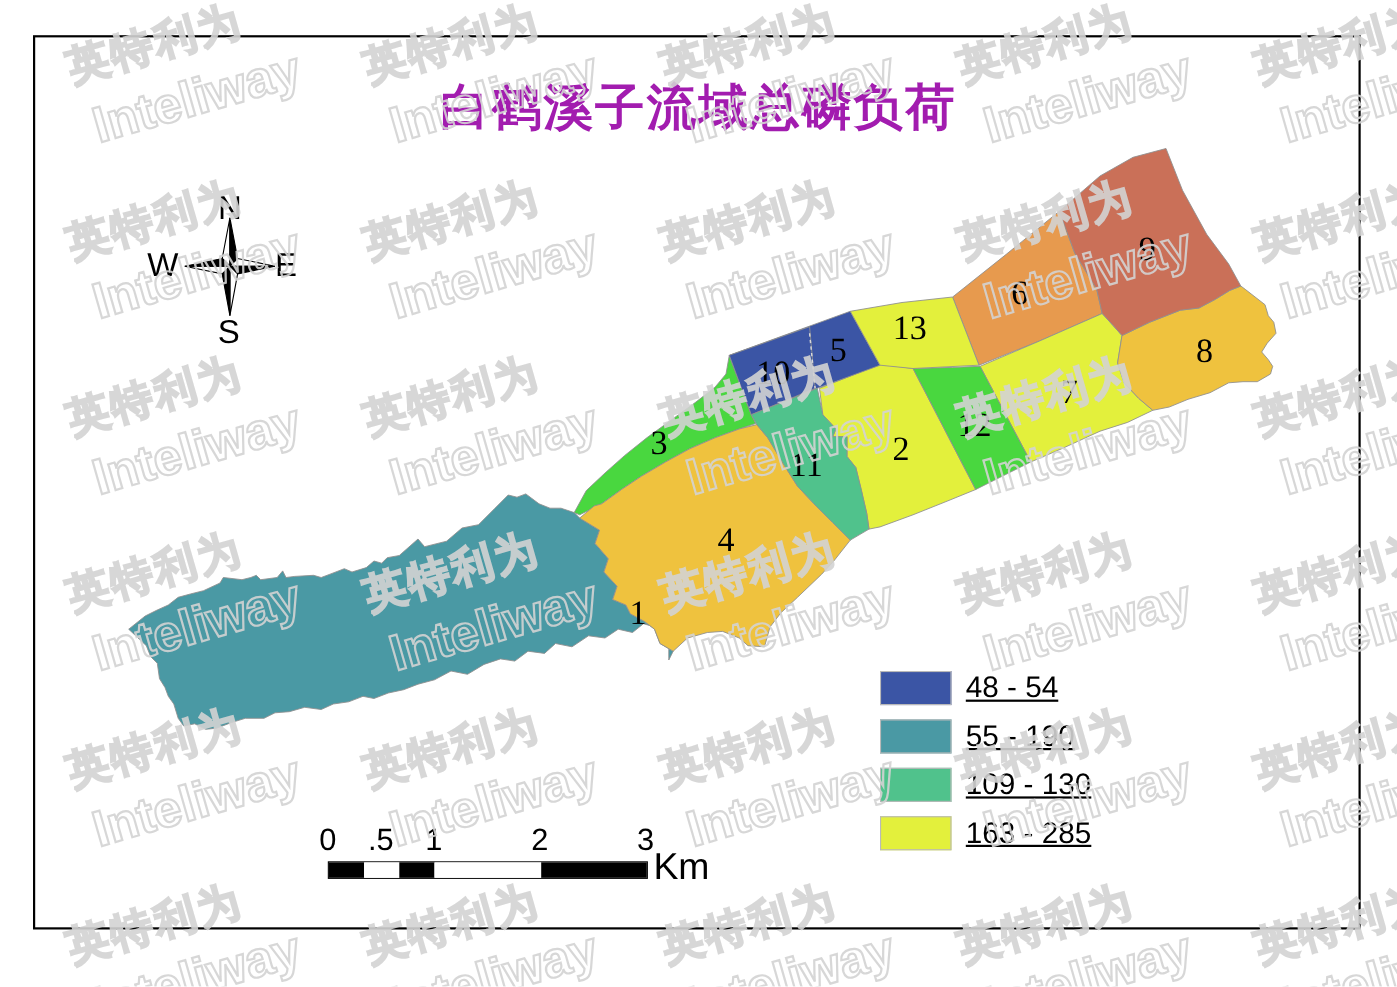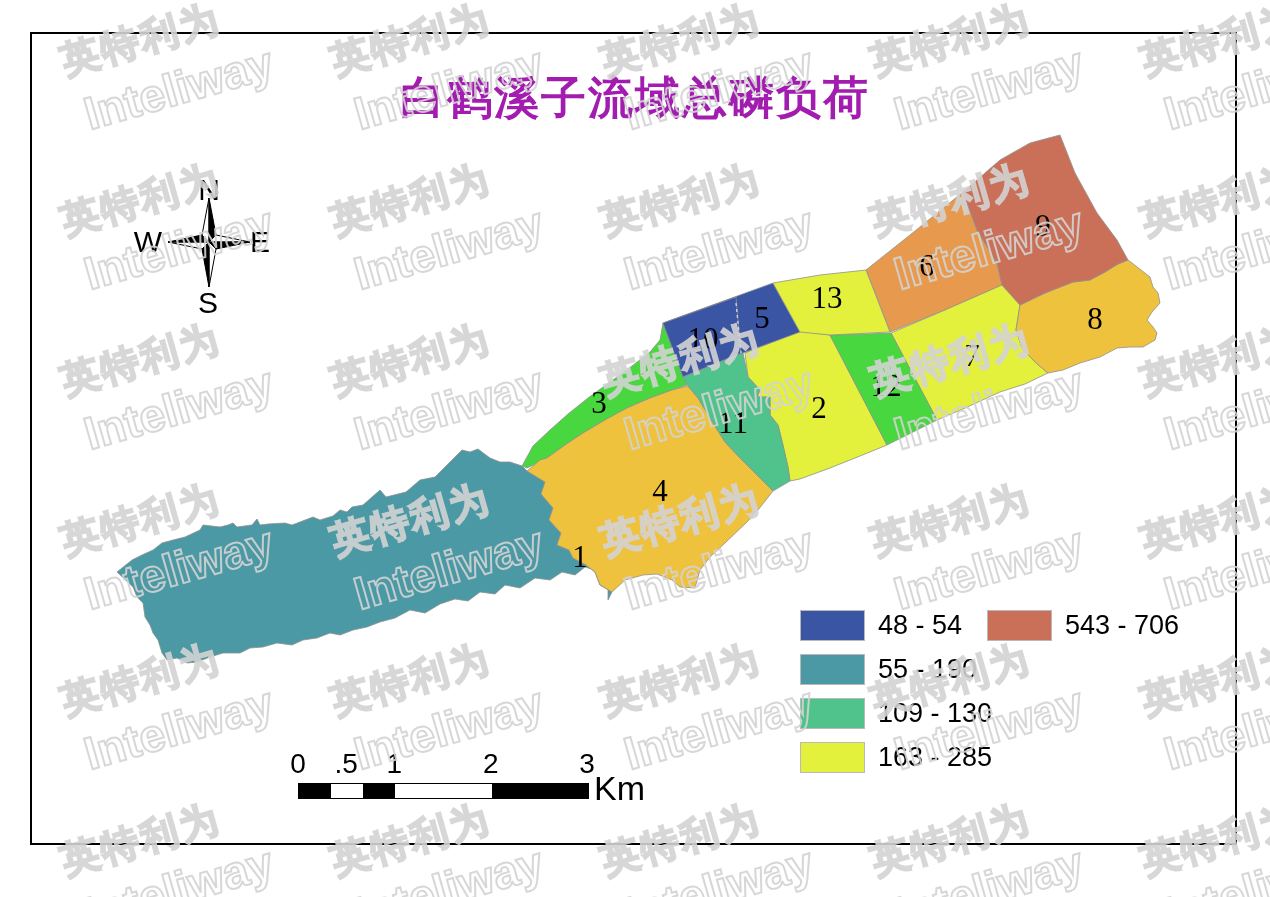--- a/index.html
+++ b/index.html
@@ -10,21 +10,21 @@
   #page-title{position:absolute;left:0;top:68px;width:1270px;text-align:center;z-index:3;
       font-family:Liberation Sans, sans-serif;font-weight:700;font-size:45px;color:#a21caf;letter-spacing:2px;}
   
   .compass-letter{position:absolute;width:44px;text-align:center;font-size:30px;color:#000;z-index:3;
       font-family:"Liberation Sans",sans-serif;}
   
   #legend{position:absolute;left:800px;top:610px;width:400px;z-index:3;}
   #legend-title{font-family:"Liberation Serif","DejaVu Serif",serif;font-weight:700;font-size:31px;color:#000;
       white-space:nowrap;margin-bottom:18px;}
   #legend-grid{display:grid;grid-template-rows:repeat(4,31px);grid-auto-flow:column;grid-auto-columns:187px;row-gap:13px;}
-  .legend-item{display:flex;align-items:center;height:31px;}
+  .legend-item{display:flex;align-items:center;height:31px;text-decoration:underline;}
   .legend-swatch{display:inline-block;width:65px;height:31px;border:1px solid #b9b9b9;box-sizing:border-box;flex:0 0 65px;}
   .legend-label{margin-left:13px;font-size:27px;color:#000;white-space:nowrap;}
   
   #scalebar{position:absolute;left:0;top:0;z-index:3;}
   #scalebar-track{position:absolute;left:298px;top:783px;width:289px;height:14px;border:1px solid #000;background:#fff;}
   .scalebar-seg{position:absolute;top:0;height:100%;}
   .scalebar-tick{position:absolute;top:748px;width:60px;text-align:center;font-size:28px;color:#000;}
   #scalebar-unit{position:absolute;left:594px;top:769px;font-size:34px;color:#000;}
   
   #watermarks{position:absolute;left:0;top:0;width:1270px;height:897px;z-index:4;pointer-events:none;overflow:hidden;}
@@ -104,24 +104,20 @@
           <span class="legend-label">55 - 190</span>
         </div>
         <div class="legend-item">
           <span class="legend-swatch" style="background: rgb(80, 194, 140);"></span>
           <span class="legend-label">109 - 130</span>
         </div>
         <div class="legend-item">
           <span class="legend-swatch" style="background: rgb(227, 240, 60);"></span>
           <span class="legend-label">163 - 285</span>
         </div>
-        <div class="legend-item">
-          <span class="legend-swatch" style="background: rgb(202, 112, 88);"></span>
-          <span class="legend-label">543 - 706</span>
-        </div>
       </div>
   </div>
 
   <div id="scalebar">
     <div id="scalebar-track">
         <div class="scalebar-seg" style="left: 0px; width: 32.079px; background: rgb(0, 0, 0);"></div>
         <div class="scalebar-seg" style="left: 32.079px; width: 32.079px; background: rgb(255, 255, 255);"></div>
         <div class="scalebar-seg" style="left: 64.158px; width: 32.079px; background: rgb(0, 0, 0);"></div>
         <div class="scalebar-seg" style="left: 96.237px; width: 96.526px; background: rgb(255, 255, 255);"></div>
         <div class="scalebar-seg" style="left: 192.763px; width: 96.237px; background: rgb(0, 0, 0);"></div>

